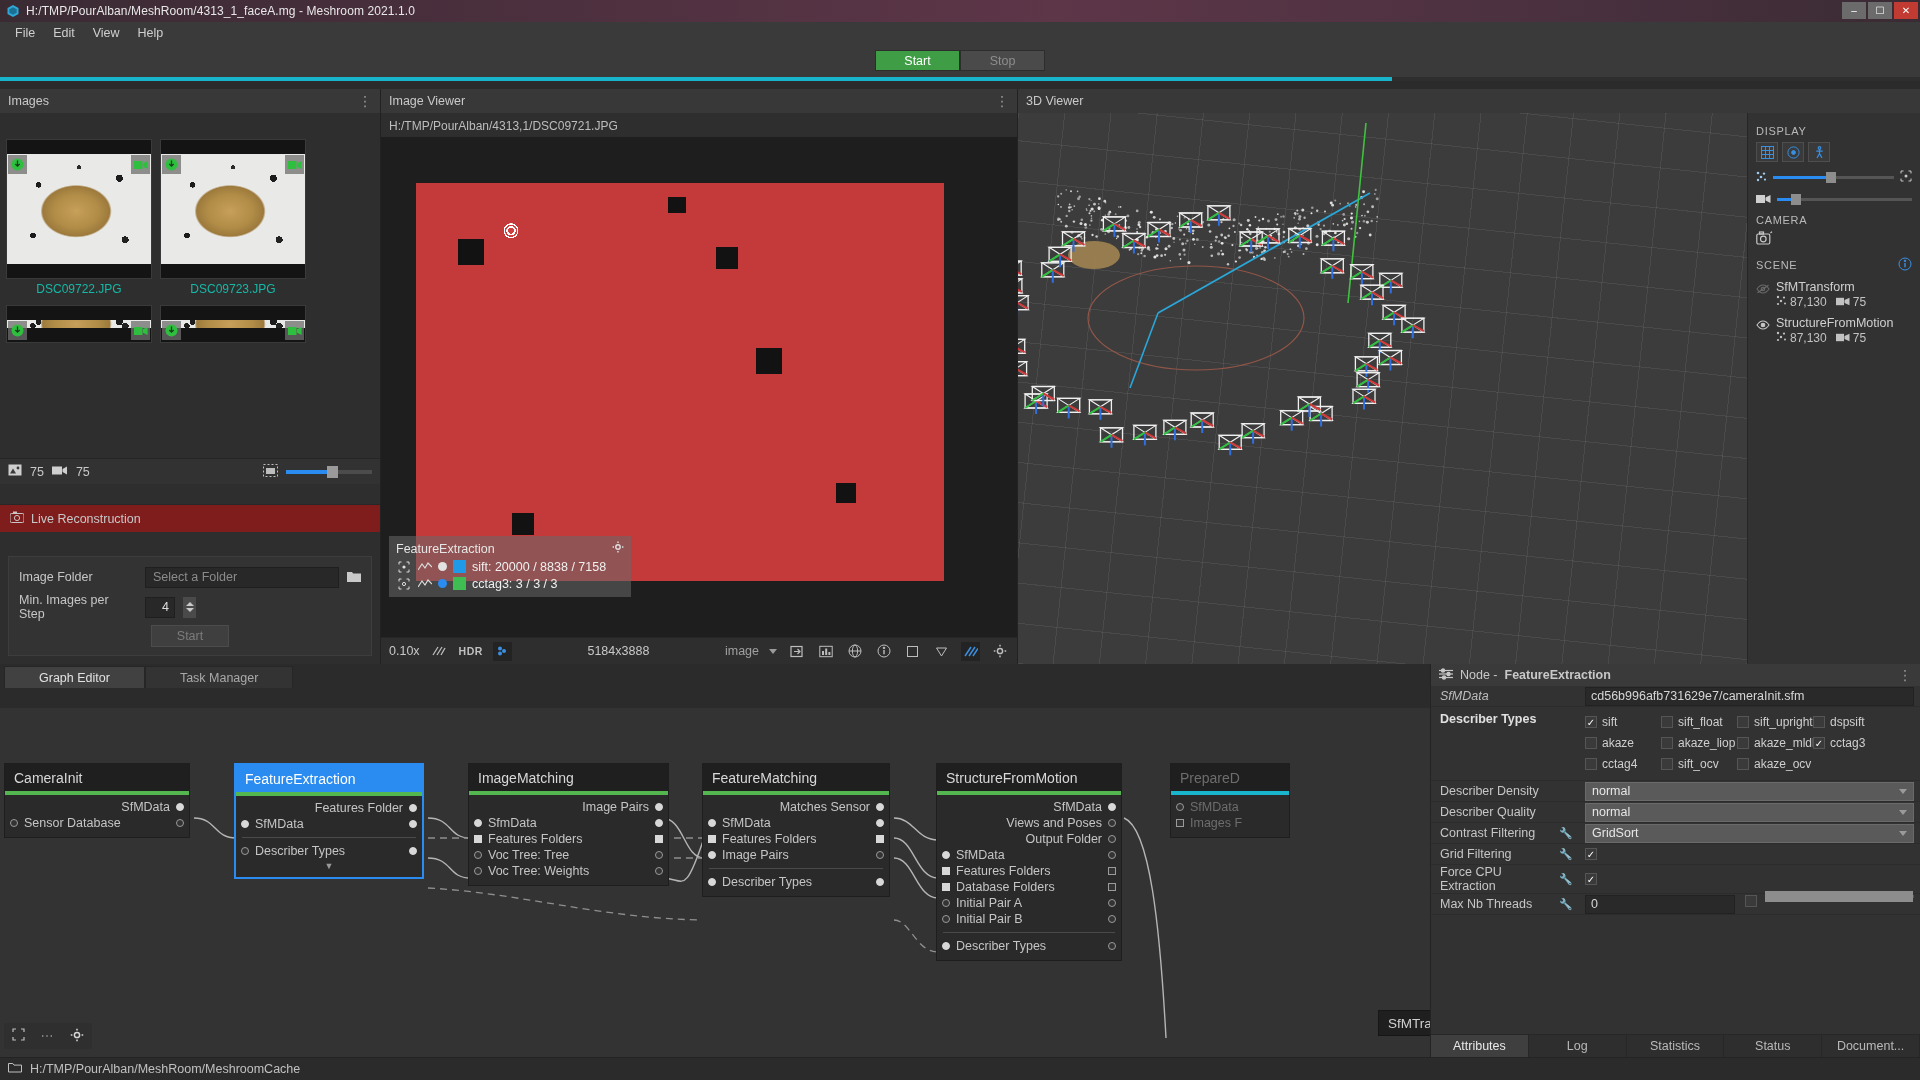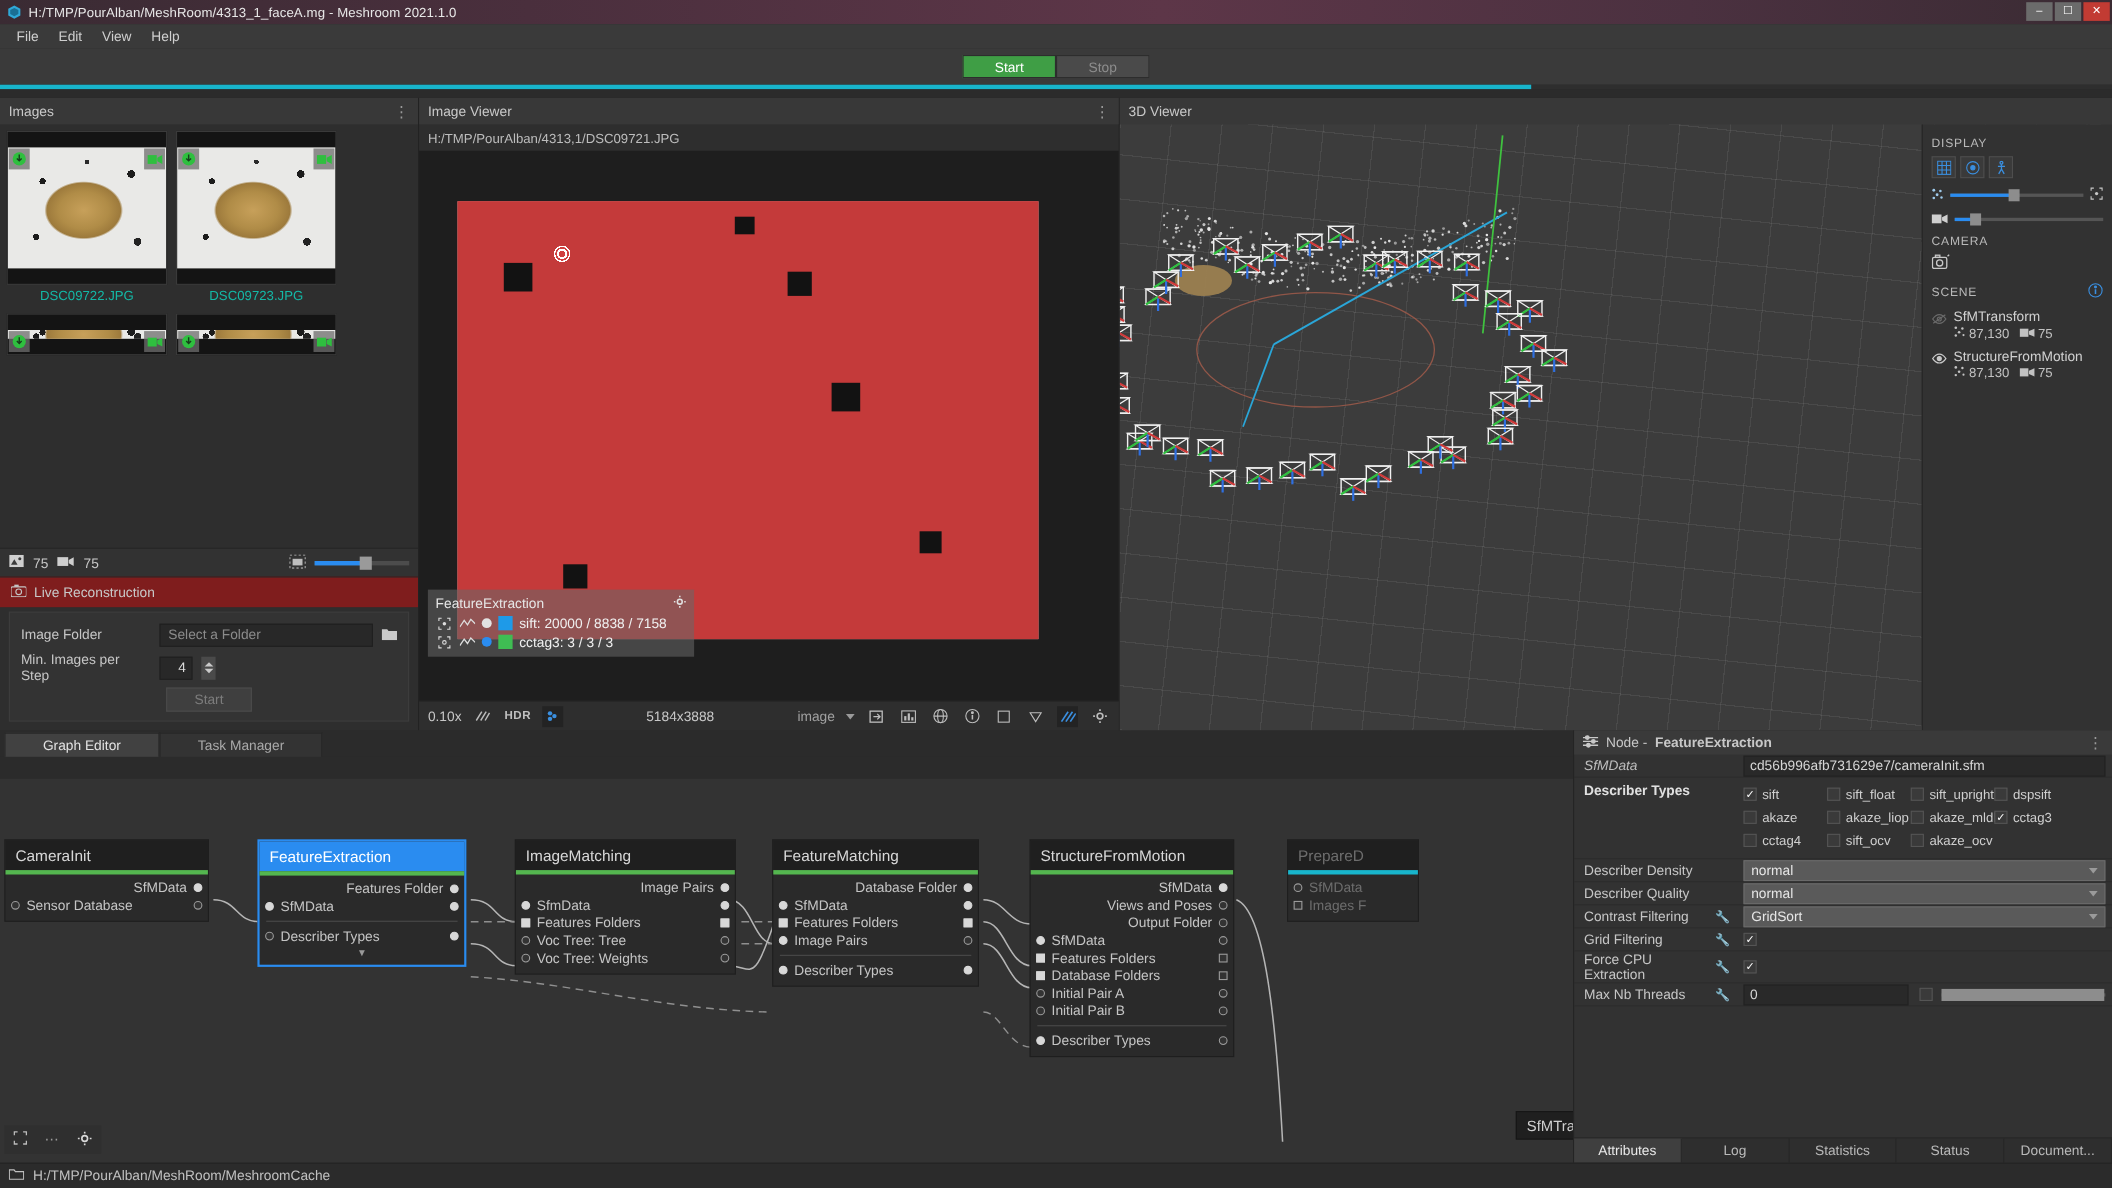--- a/index.html
+++ b/index.html
@@ -55,21 +55,21 @@
   .panel-header {
     height:24px; background:#383838; display:flex; align-items:center;
     padding:0 8px; font-size:12.5px; color:#c9c9c9; justify-content:space-between;
   }
   .dots { letter-spacing:0; color:#9a9a9a; font-size:14px; line-height:8px; }
 
   
   .images-panel {
     position:absolute; left:0; top:89px; width:381px; height:575px;
     background:#2e2e2e; border-right:1px solid #222;
-    display:flex; flex-direction:column;
+    display:flex; flex-direction:column;gap:20px;
   }
   .thumb-grid {
     flex:1; padding:6px; display:flex; flex-wrap:wrap; gap:5px 8px;
     overflow:hidden; align-content:flex-start;
   }
   .thumb { width:146px; }
   .thumb .frame {
     height:140px; background:#141414; position:relative; border:1px solid #3a3a3a;
     overflow:hidden;
   }
@@ -258,21 +258,21 @@
     background:#323232; border-left:1px solid #242424; display:flex; flex-direction:column;
   }
   .np-header { height:22px; background:#3a3a3a; display:flex; align-items:center;
                padding:0 8px; gap:7px; font-size:12.5px; justify-content:space-between; }
   .np-body { flex:1; overflow:hidden; }
   .np-row { display:flex; align-items:center; min-height:21px; border-bottom:1px solid #2c2c2c; }
   .np-row .k { width:148px; padding-left:9px; font-size:12.5px; color:#c6c6c6;
                display:flex; align-items:center; justify-content:space-between; padding-right:6px; }
   .np-row .k.ital { font-style:italic; color:#bdbdbd; }
   .np-row .k.bold { font-weight:bold; color:#e0e0e0; }
-  .np-row .v { flex:1; padding:0 6px; font-size:12.5px; color:#d2d2d2; display:flex; align-items:center; }
+  .np-row .v { flex:1; padding:0 6px; font-size:12.5px; color:#d2d2d2; display:flex; align-items:flex-start; }
   .np-text {
     flex:1; height:19px; background:#292929; border:1px solid #222; color:#d6d6d6;
     display:flex; align-items:center; padding:0 5px; font-size:12.5px;
   }
   .np-combo {
     flex:1; height:19px; background:#5a5a5a; border:1px solid #6a6a6a; color:#e6e6e6;
     display:flex; align-items:center; justify-content:space-between; padding:0 6px; font-size:12.5px;
   }
   .chk { width:12px; height:12px; background:#3a3a3a; border:1px solid #555; display:inline-block; flex:none; }
   .chk.on { background:#3a3a3a; color:#fff; font-size:10px; line-height:11px; text-align:center; }
@@ -1571,21 +1571,21 @@
               </span>
               <span class="pin"></span>
             </div>
           </div>
         </div>
         <div class="node" style="left: 702px; top: 55px; width: 188px;">
           <div class="title">FeatureMatching</div>
           <div class="bar"></div>
           <div class="attrs">
             <div class="arow out">
-              <span class="txt">Database Folder</span>
+              <span class="txt">Matches Sensor</span>
               <span class="pin filled"></span>
             </div>
             <div class="arow">
               <span style="display:flex;align-items:center;gap:6px;">
                 <span class="pin filled"></span>
                 <span class="txt">SfMData</span>
               </span>
               <span class="pin filled"></span>
             </div>
             <div class="arow">

